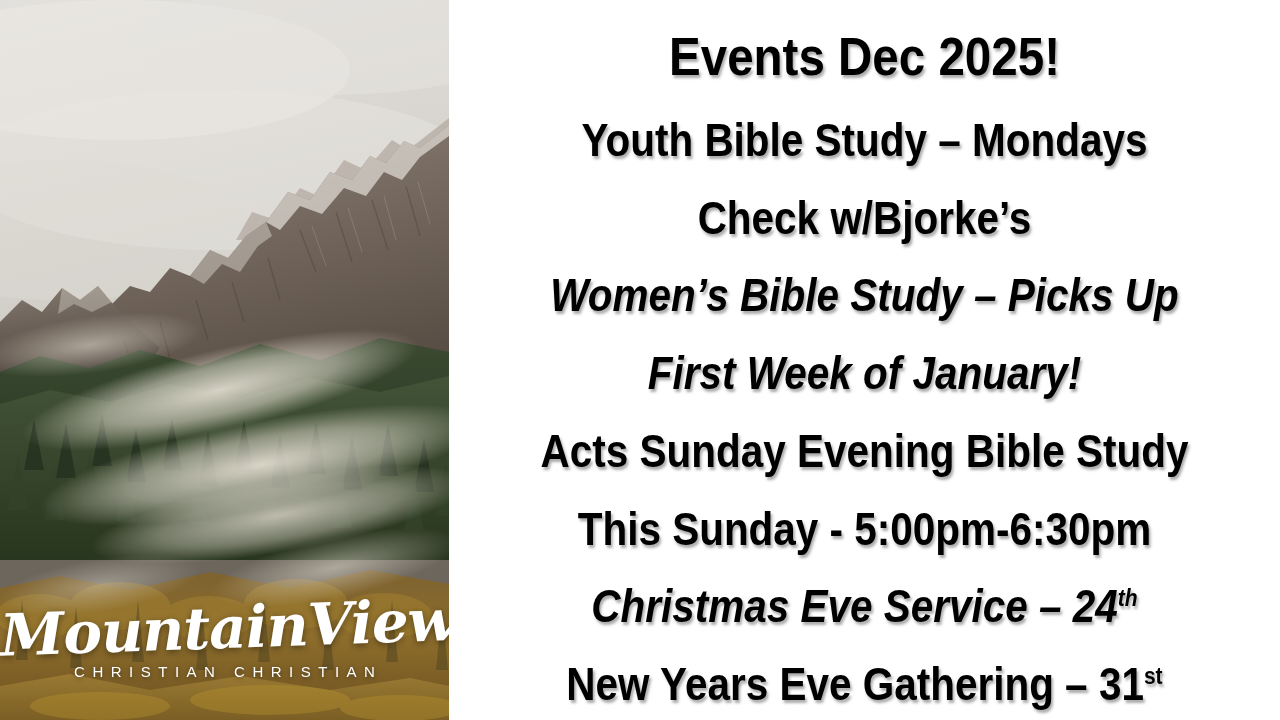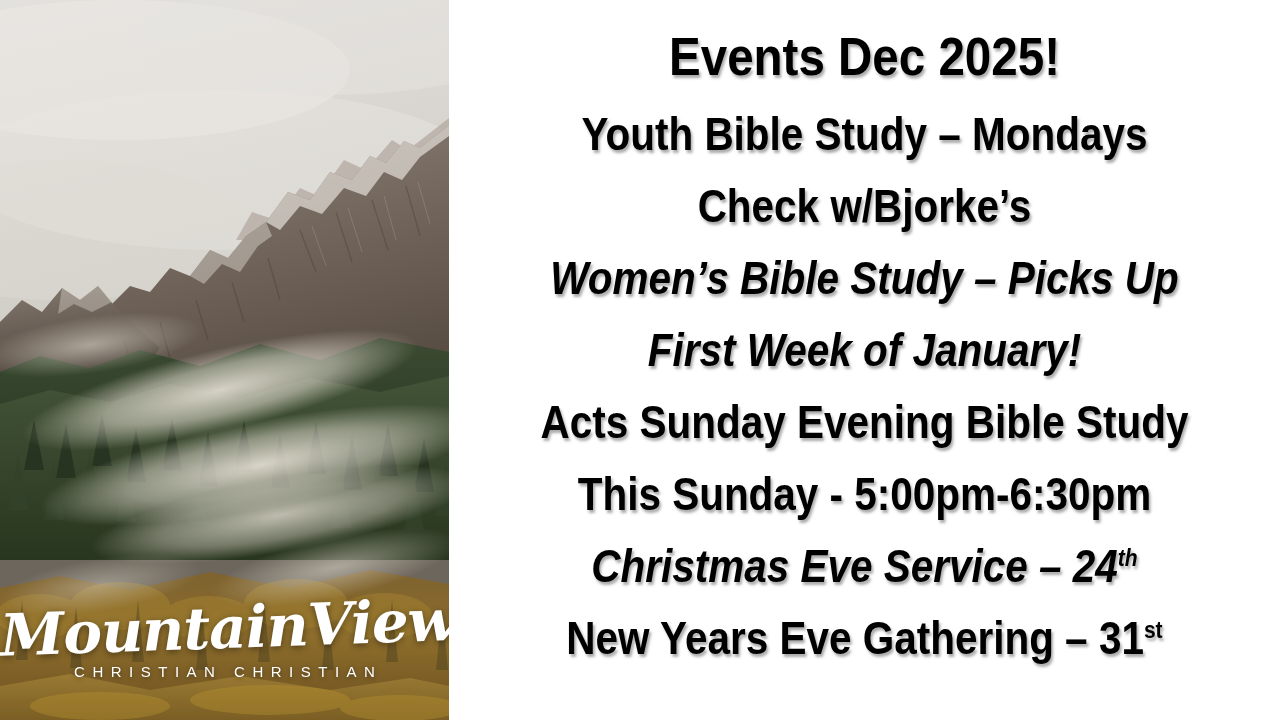--- a/index.html
+++ b/index.html
@@ -86,21 +86,21 @@
 
   
   .text-panel {
     flex:1 1 auto;
     height:720px;
     background:#ffffff;
     padding:14px 14px 0 14px;
     display:flex;
     flex-direction:column;
     align-items:center;
-    justify-content:flex-start;
+    justify-content:space-between;
   }
 
   .line {
     width:100%;
     text-align:center;
     color:#000000;
     font-family:"Liberation Sans Narrow","Liberation Sans", sans-serif;
     font-weight:700;
     font-size:46px;
     line-height:72px;

